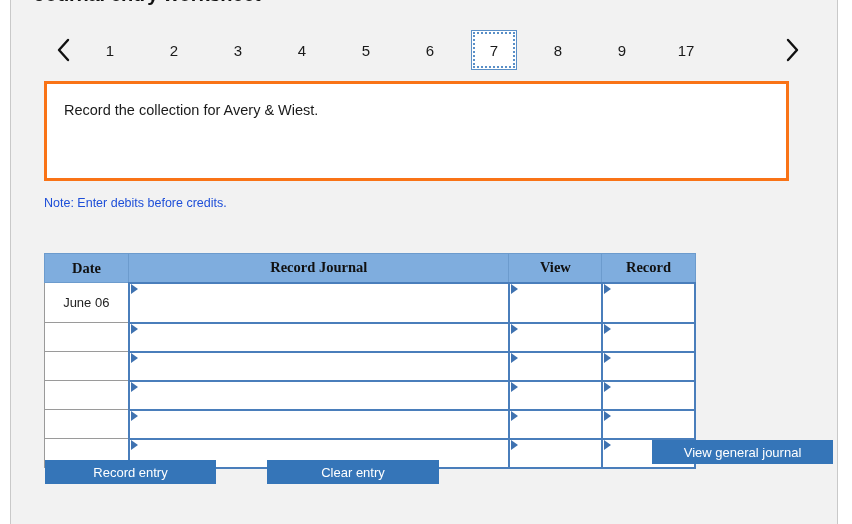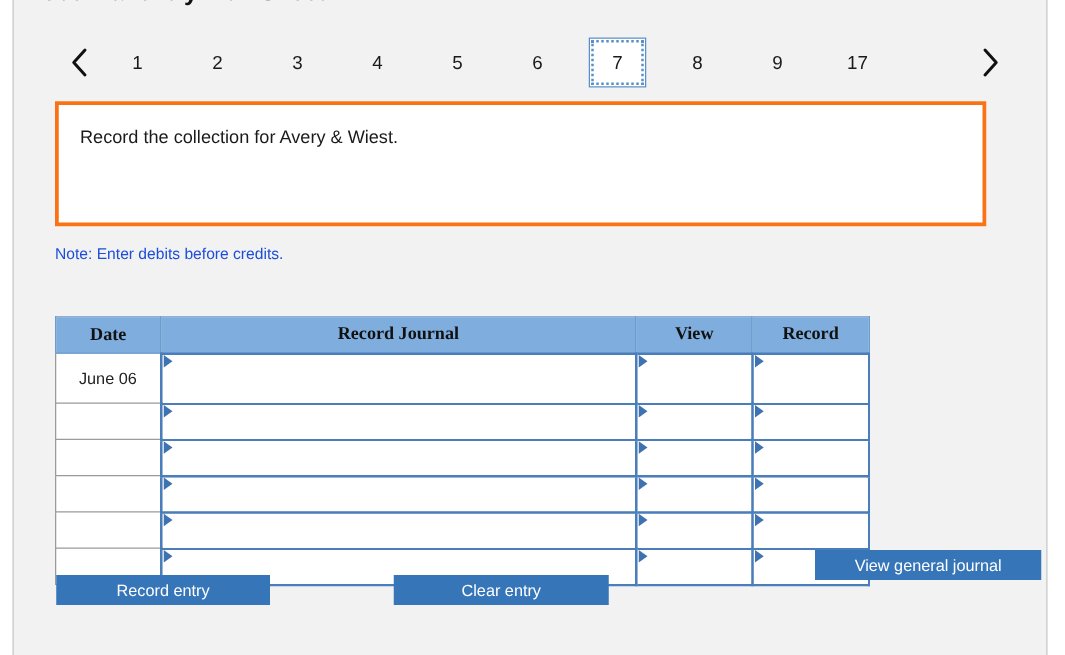--- a/index.html
+++ b/index.html
@@ -178,21 +178,21 @@
     font-size: 13px;
     font-weight: normal;
     border: none;
     cursor: pointer;
     display: flex;
     align-items: center;
     justify-content: center;
     font-family: "Liberation Sans", "DejaVu Sans", sans-serif;
   }
   #btn-record { left: 34px;  top: 460px; width: 171px; }
-  #btn-clear  { left: 256px; top: 460px; width: 172px; margin-left: 48px; }
+  #btn-clear  { left: 256px; top: 460px; width: 172px; }
   #btn-view   { left: 601px; top: 440px; width: 181px; margin-left: 40px; }
 </style>
 </head>
 <body>
 
 <div id="root">
   <div class="panel">
 
     <div class="page-title">Journal entry worksheet</div>
 

